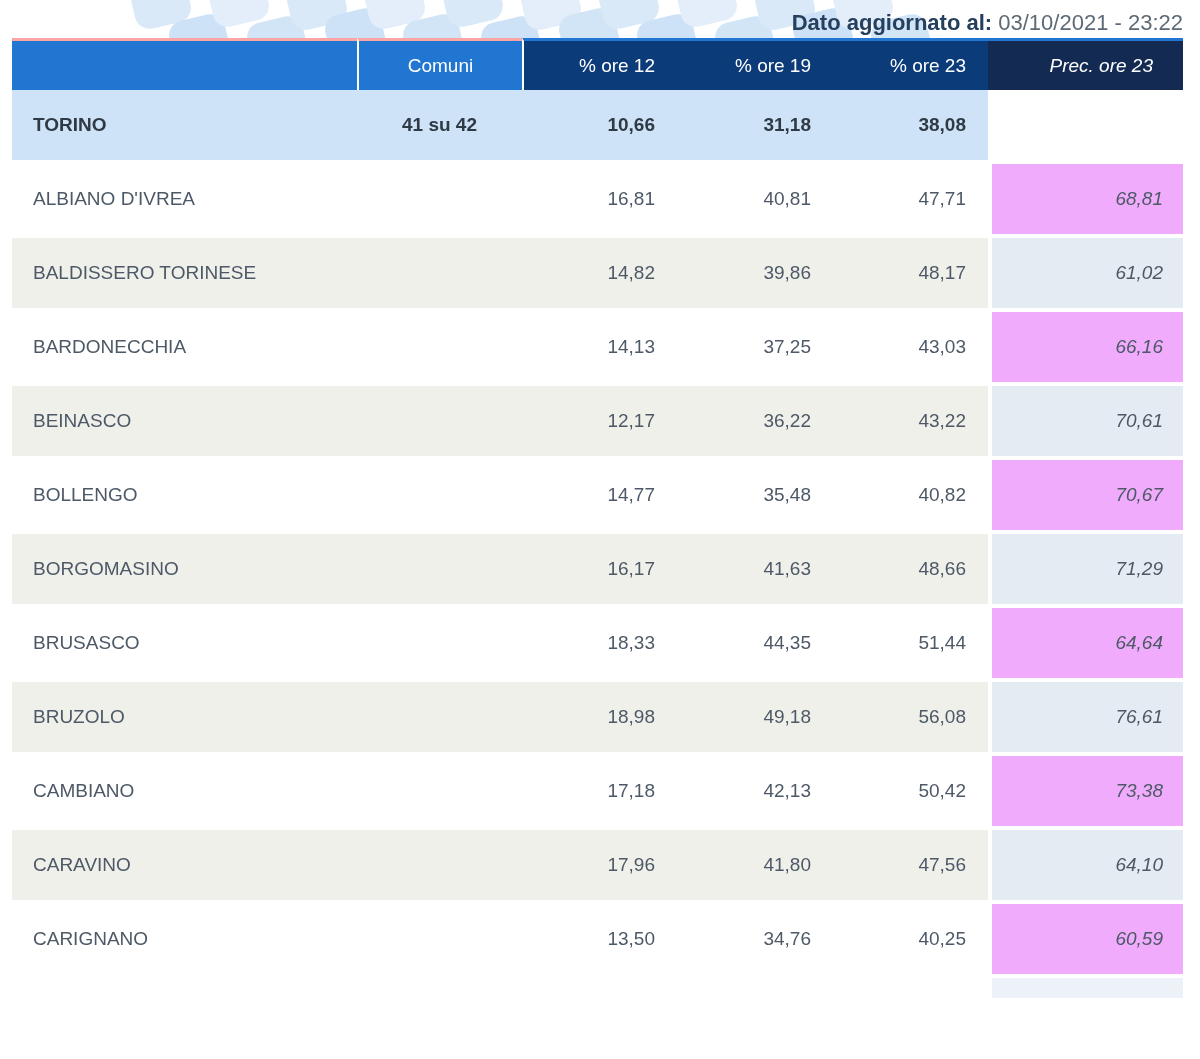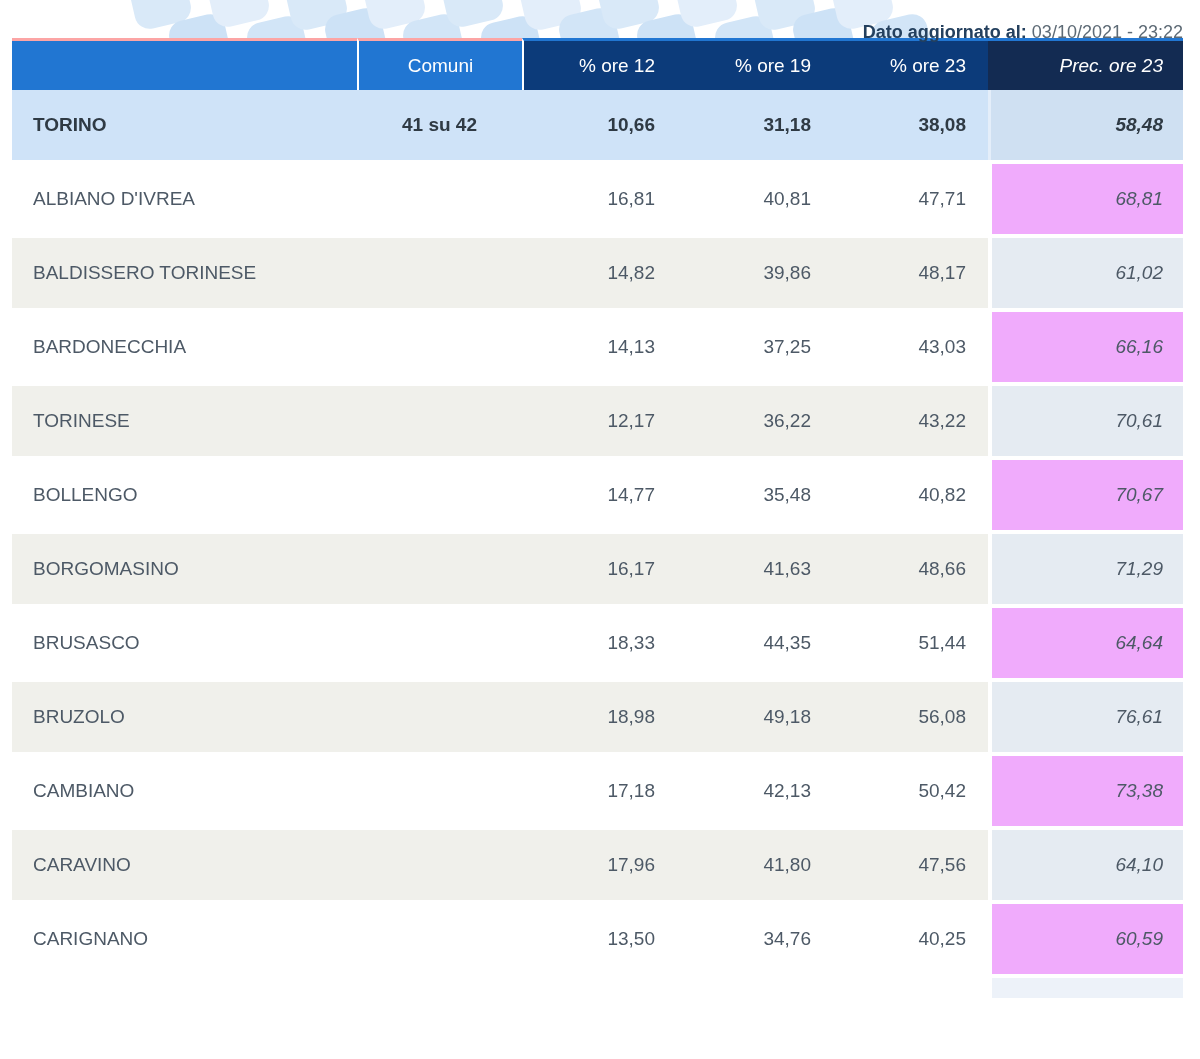--- a/index.html
+++ b/index.html
@@ -7,38 +7,38 @@
     position:relative; width:1200px; height:1059px;
     overflow:hidden; background:#fff;
     font-family:"Liberation Sans", sans-serif;
   }
 
   
   .deco-band { position:absolute; top:0; left:0; width:1200px; height:38px; overflow:hidden; }
   .tile { position:absolute; width:57px; height:50px; border-radius:15px; transform:rotate(-13deg); }
 
   
-  .updated { position:absolute; top:22px; right:17px; font-size:18px; white-space:nowrap; z-index:2; }
+  .updated { position:absolute; top:10px; right:17px; font-size:22px; white-space:nowrap; z-index:2; }
   .updated-label { font-weight:bold; color:#24405e; }
   .updated-value { color:#5d6a75; }
 
   
   .table { position:absolute; left:12px; top:38px; width:1171px; }
   .row { display:grid; grid-template-columns:345px 165px 155px 156px 155px 195px; }
   .cell { box-sizing:border-box; display:flex; align-items:center; font-size:19px; }
 
   
   .header-row { height:52px; }
   .header-row .cell { background:#2176d2; color:#ffffff; border-top:3px solid #fca5a5; }
   .header-row .navy { background:#0c3b7a; border-top-color:#2176d2; }
   .header-row .dark { background:#132b52; font-style:italic; border-top-color:#2176d2; }
   .header-row .sep  { border-left:2px solid #ffffff; }
   .hc-center { justify-content:center; }
   .hc-right  { justify-content:flex-end; padding-right:22px; }
-  .header-row .dark.hc-right { padding-right:20px; }
+  .header-row .dark.hc-right { padding-right:30px; }
 
   
   .torino-row { height:70px;border-radius:32px; }
   .torino-row .cell { background:#cfe3f8; font-weight:bold; color:#2f3a44; }
   .torino-row .prec { background:#cfe0f2; border-left:3px solid #e4eefa; font-style:italic; }
 
   
   .data-row { height:70px; margin-top:4px; }
   .data-row .cell { background:#ffffff; color:#4d5966; }
   .data-row .prec { background:#f0abfc; border-left:4px solid #ffffff; font-style:italic; }
@@ -98,21 +98,20 @@
       <div class="cell navy hc-right">% ore 23</div>
       <div class="cell dark hc-right">Prec. ore 23</div>
     </div>
 
     <div class="row torino-row">
       <div class="cell name">TORINO</div>
       <div class="cell center">41 su 42</div>
       <div class="cell num">10,66</div>
       <div class="cell num">31,18</div>
       <div class="cell num">38,08</div>
-      <div class="cell num prec">58,48</div>
     </div>
 
     <div id="rows-container">
   <div class="row data-row">
     <div class="cell name">ALBIANO D'IVREA</div>
     <div class="cell center"></div>
     <div class="cell num">16,81</div>
     <div class="cell num">40,81</div>
     <div class="cell num">47,71</div>
     <div class="cell num prec">68,81</div>
@@ -130,21 +129,21 @@
   <div class="row data-row">
     <div class="cell name">BARDONECCHIA</div>
     <div class="cell center"></div>
     <div class="cell num">14,13</div>
     <div class="cell num">37,25</div>
     <div class="cell num">43,03</div>
     <div class="cell num prec">66,16</div>
   </div>
 
   <div class="row data-row">
-    <div class="cell name">TORINESE</div>
+    <div class="cell name">BEINASCO</div>
     <div class="cell center"></div>
     <div class="cell num">12,17</div>
     <div class="cell num">36,22</div>
     <div class="cell num">43,22</div>
     <div class="cell num prec">70,61</div>
   </div>
 
   <div class="row data-row">
     <div class="cell name">BOLLENGO</div>
     <div class="cell center"></div>

